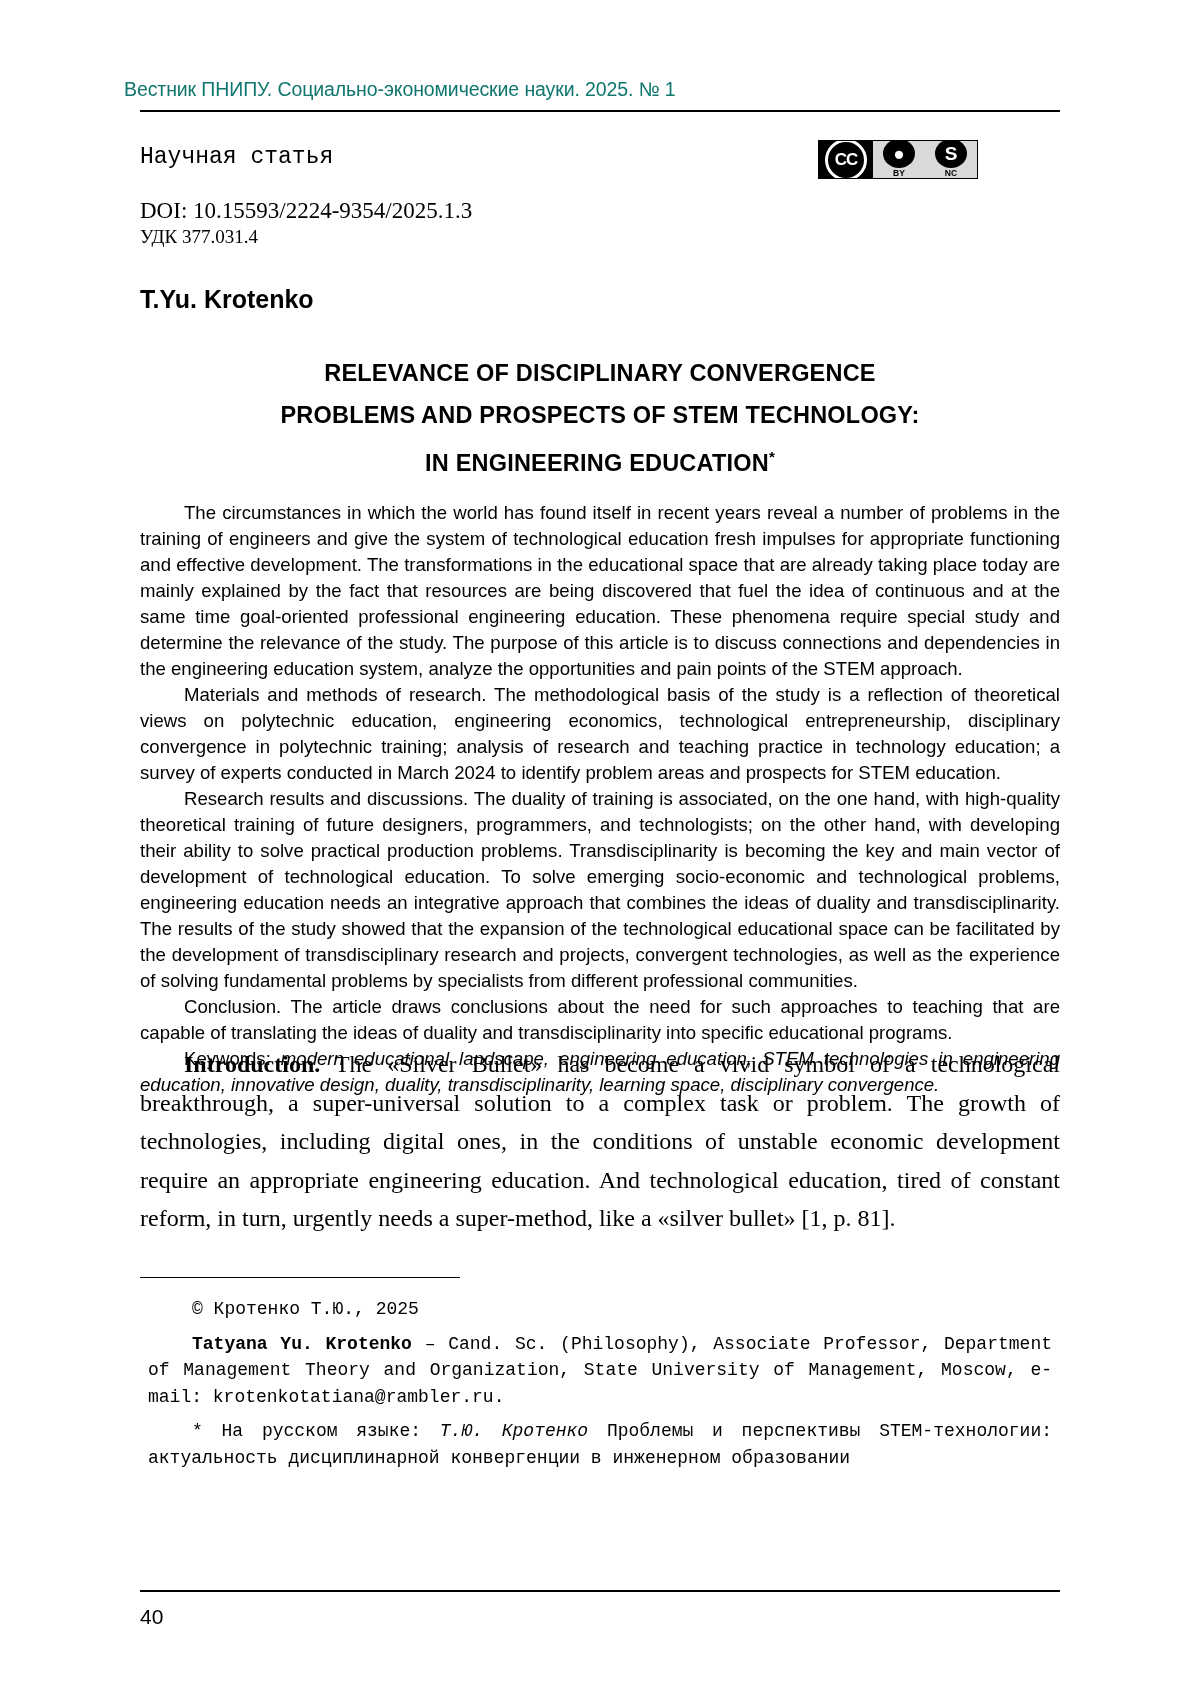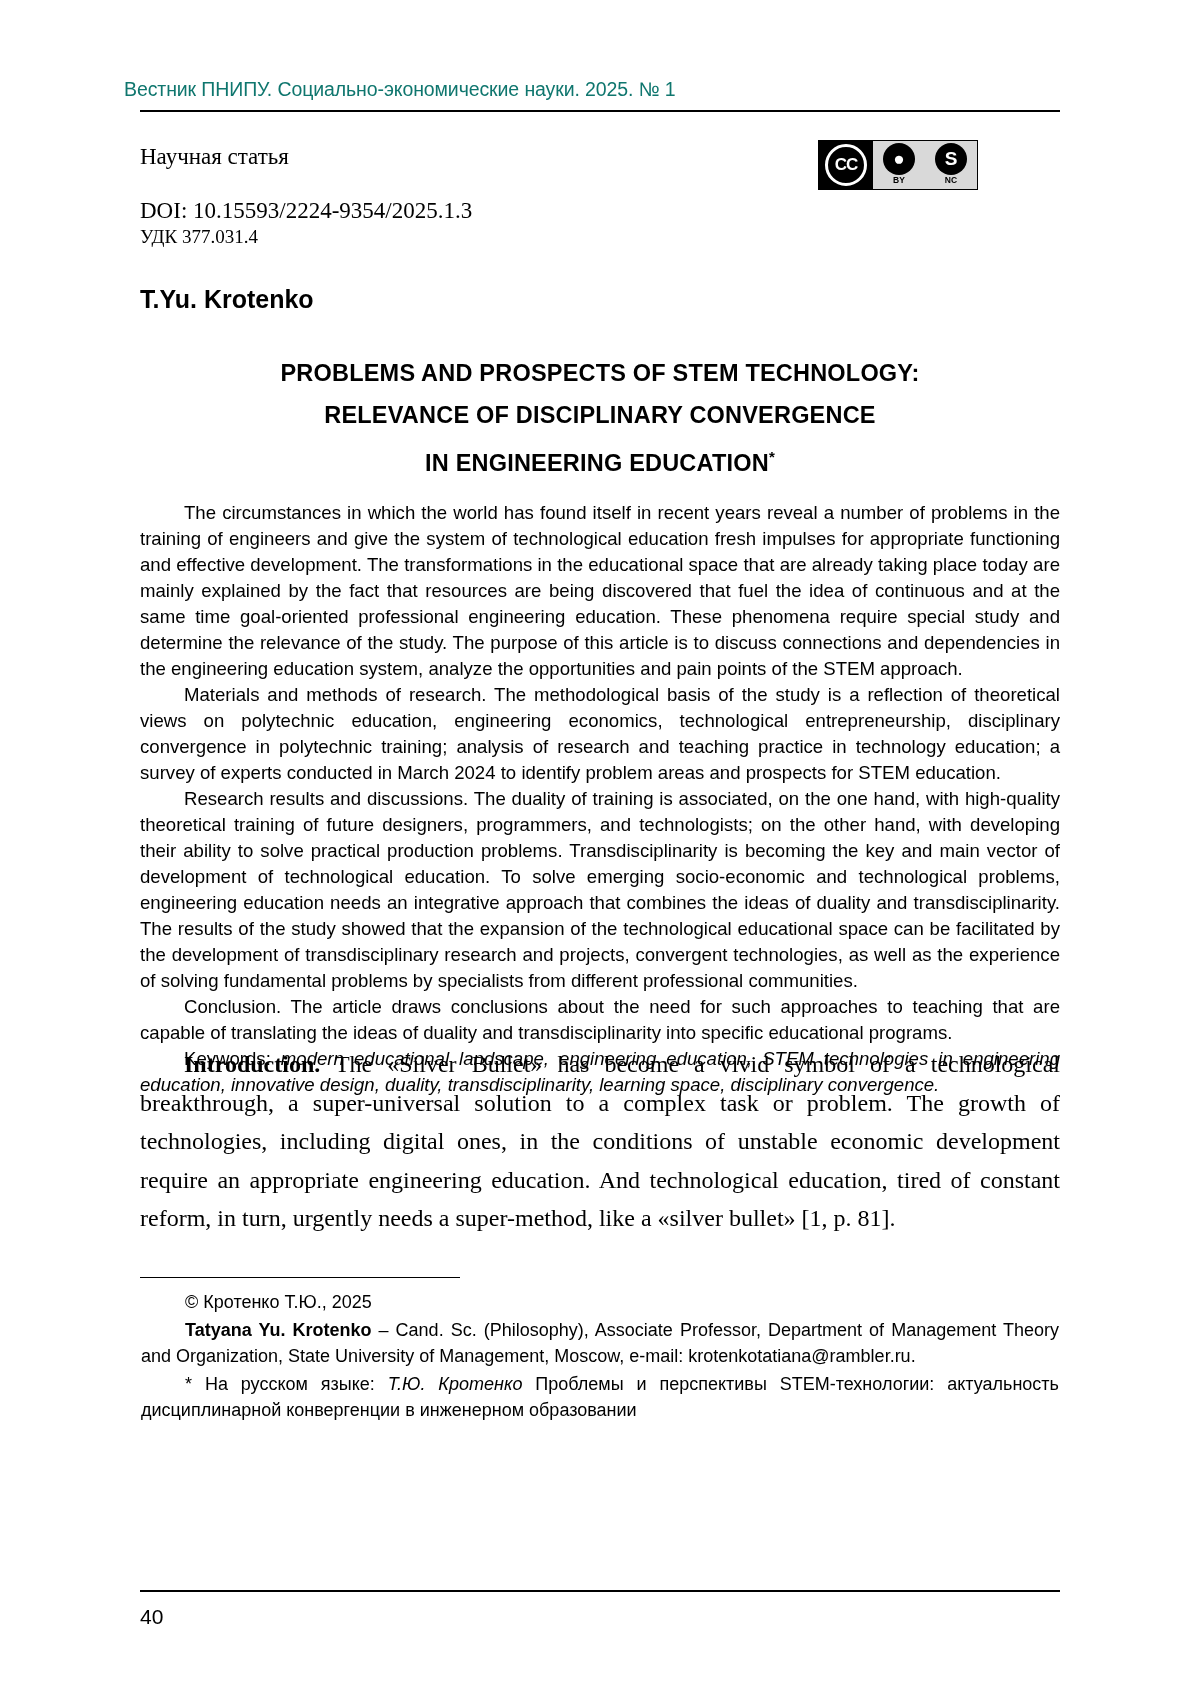--- a/index.html
+++ b/index.html
@@ -40,21 +40,21 @@
     width: 920px;
     height: 0;
     border-top: 2.2px solid #000;
   }
 
   
   .art-type {
     position: absolute;
     left: 140px;
     top: 144px;
-    font-family: Liberation Serif, serif;
+    font-family: Liberation Mono, monospace;
     font-size: 23px;
     text-align: right;
   }
   .doi {
     position: absolute;
     left: 140px;
     top: 195px;
     font-family: "Liberation Serif", serif;
     font-size: 23px;
     line-height: 32px;
@@ -66,21 +66,21 @@
     font-family: "Liberation Serif", serif;
     font-size: 19px;
   }
 
   
   .cc-badge {
     position: absolute;
     left: 818px;
     top: 140px;
     width: 160px;
-    height: 50px;
+    height: 39px;
     background: #d9d9d9;
     border: 1.5px solid #000;
     box-sizing: border-box;
     display: flex;
     align-items: center;
     overflow: hidden;
   }
   .cc-badge .cc-left {
     width: 54px;
     height: 100%;
@@ -216,21 +216,21 @@
   .footnote {
     position: absolute;
     left: 140px;
     top: 1288px;
     width: 920px;
     font-family: "Liberation Sans", sans-serif;
     font-size: 18px;
     line-height: 26.5px;
     text-align: justify;
   }
-  .footnote p { margin: 1px; }
+  .footnote p { margin: 8px; font-family: Liberation Mono, monospace; }
   .footnote p.ind { text-indent: 44px; }
   .footnote b { font-weight: bold; }
   .footnote i { font-style: italic; }
 
   
   .rule-bottom {
     position: absolute;
     left: 140px;
     top: 1590px;
     width: 920px;
@@ -269,22 +269,22 @@
       <div class="cc-col">
         <div class="cc-glyph">S</div>
         <div class="cc-cap">NC</div>
       </div>
     </div>
   </div>
 
   <div class="author">T.Yu. Krotenko</div>
 
   <div class="title">
+    <span class="ln">RELEVANCE OF DISCIPLINARY CONVERGENCE</span>
     <span class="ln">PROBLEMS AND PROSPECTS OF STEM TECHNOLOGY:</span>
-    <span class="ln">RELEVANCE OF DISCIPLINARY CONVERGENCE</span>
     <span class="ln"><span>IN ENGINEERING EDUCATION</span><sup>*</sup></span>
   </div>
 
   <div class="abstract">
     <p>The circumstances in which the world has found itself in recent years reveal a number of problems in the training of engineers and give the system of technological education fresh impulses for appropriate functioning and effective development. The transformations in the educational space that are already taking place today are mainly explained by the fact that resources are being discovered that fuel the idea of continuous and at the same time goal-oriented professional engineering education. These phenomena require special study and determine the relevance of the study. The purpose of this article is to discuss connections and dependencies in the engineering education system, analyze the opportunities and pain points of the STEM approach.</p>
     <p>Materials and methods of research. The methodological basis of the study is a reflection of theoretical views on polytechnic education, engineering economics, technological entrepreneurship, disciplinary convergence in polytechnic training; analysis of research and teaching practice in technology education; a survey of experts conducted in March 2024 to identify problem areas and prospects for STEM education.</p>
     <p>Research results and discussions. The duality of training is associated, on the one hand, with high-quality theoretical training of future designers, programmers, and technologists; on the other hand, with developing their ability to solve practical production problems. Transdisciplinarity is becoming the key and main vector of development of technological education. To solve emerging socio-economic and technological problems, engineering education needs an integrative approach that combines the ideas of duality and transdisciplinarity. The results of the study showed that the expansion of the technological educational space can be facilitated by the development of transdisciplinary research and projects, convergent technologies, as well as the experience of solving fundamental problems by specialists from different professional communities.</p>
     <p>Conclusion. The article draws conclusions about the need for such approaches to teaching that are capable of translating the ideas of duality and transdisciplinarity into specific educational programs.</p>
     <p class="kw"><span>Keywords:</span> <em>modern educational landscape, engineering education, STEM technologies in engineering education, innovative design, duality, transdisciplinarity, learning space, disciplinary convergence.</em></p>
   </div>

